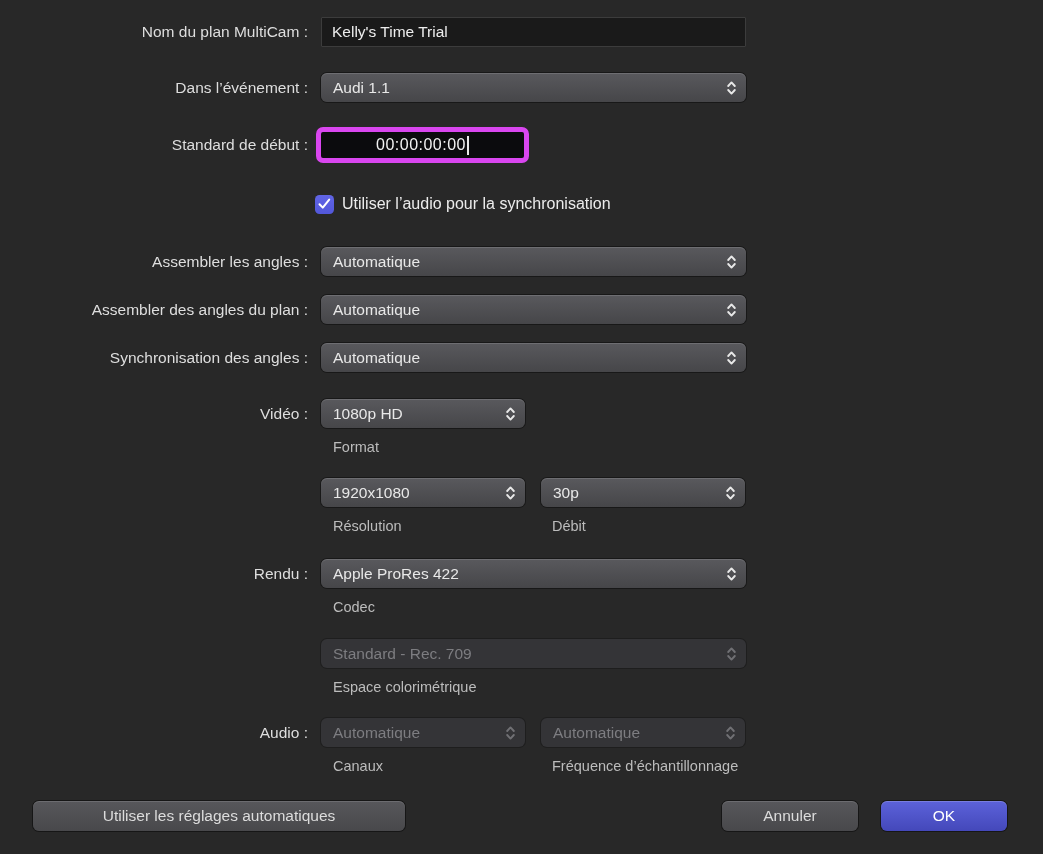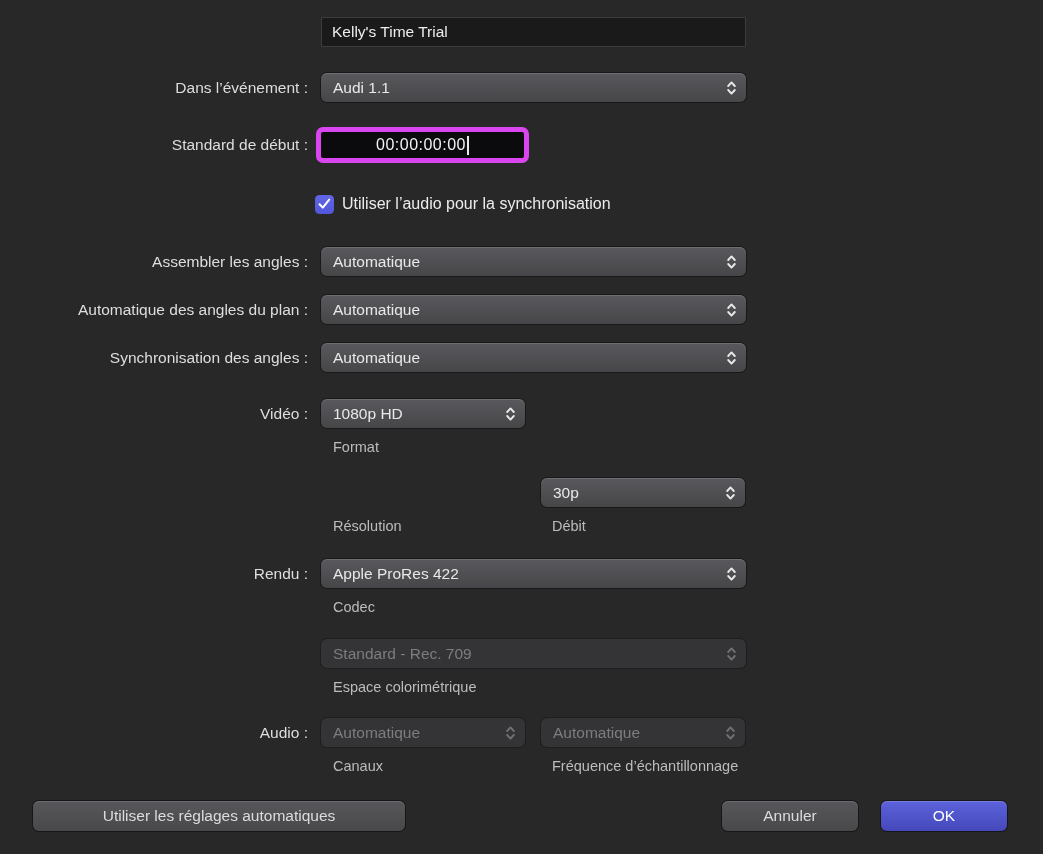--- a/index.html
+++ b/index.html
@@ -94,20 +94,21 @@
     background:linear-gradient(#5c62da,#4448ba);
     box-shadow:inset 0 1px 0 rgba(255,255,255,.18), 0 0 0 1px rgba(0,0,0,.45);
     color:#ffffff;
   }
 </style>
 </head>
 <body>
 
 <div class="dialog">
 
+  <div class="lbl" style="top:17px;line-height:30px;">Nom du plan MultiCam :</div>
   <div class="textfield" style="top:17px;">
     <span>Kelly's Time Trial</span>
   </div>
 
   <div class="lbl" style="top:73px;line-height:29px;">Dans l’événement :</div>
   <div class="dd w-wide" style="top:73px;">
     <span>Audi 1.1</span>
     <span class="chev">
       <svg width="11" height="18" viewBox="0 0 11 18">
           <path d="M2.2 7 L5.5 3.4 L8.8 7" stroke="currentColor" stroke-width="1.9" fill="none" stroke-linecap="round" stroke-linejoin="round"></path>
@@ -135,21 +136,21 @@
   <div class="dd w-wide" style="top:247px;">
     <span>Automatique</span>
     <span class="chev">
       <svg width="11" height="18" viewBox="0 0 11 18">
           <path d="M2.2 7 L5.5 3.4 L8.8 7" stroke="currentColor" stroke-width="1.9" fill="none" stroke-linecap="round" stroke-linejoin="round"></path>
           <path d="M2.2 11 L5.5 14.6 L8.8 11" stroke="currentColor" stroke-width="1.9" fill="none" stroke-linecap="round" stroke-linejoin="round"></path>
         </svg>
     </span>
   </div>
 
-  <div class="lbl" style="top:295px;line-height:29px;">Automatique des angles du plan :</div>
+  <div class="lbl" style="top:295px;line-height:29px;">Assembler des angles du plan :</div>
   <div class="dd w-wide" style="top:295px;">
     <span>Automatique</span>
     <span class="chev">
       <svg width="11" height="18" viewBox="0 0 11 18">
           <path d="M2.2 7 L5.5 3.4 L8.8 7" stroke="currentColor" stroke-width="1.9" fill="none" stroke-linecap="round" stroke-linejoin="round"></path>
           <path d="M2.2 11 L5.5 14.6 L8.8 11" stroke="currentColor" stroke-width="1.9" fill="none" stroke-linecap="round" stroke-linejoin="round"></path>
         </svg>
     </span>
   </div>
 
@@ -169,20 +170,29 @@
     <span>1080p HD</span>
     <span class="chev">
       <svg width="11" height="18" viewBox="0 0 11 18">
           <path d="M2.2 7 L5.5 3.4 L8.8 7" stroke="currentColor" stroke-width="1.9" fill="none" stroke-linecap="round" stroke-linejoin="round"></path>
           <path d="M2.2 11 L5.5 14.6 L8.8 11" stroke="currentColor" stroke-width="1.9" fill="none" stroke-linecap="round" stroke-linejoin="round"></path>
         </svg>
     </span>
   </div>
   <div class="caption" style="left:333px;top:439px;">Format</div>
 
+  <div class="dd w-small" style="top:478px;">
+    <span>1920x1080</span>
+    <span class="chev">
+      <svg width="11" height="18" viewBox="0 0 11 18">
+          <path d="M2.2 7 L5.5 3.4 L8.8 7" stroke="currentColor" stroke-width="1.9" fill="none" stroke-linecap="round" stroke-linejoin="round"></path>
+          <path d="M2.2 11 L5.5 14.6 L8.8 11" stroke="currentColor" stroke-width="1.9" fill="none" stroke-linecap="round" stroke-linejoin="round"></path>
+        </svg>
+    </span>
+  </div>
   <div class="caption" style="left:333px;top:518px;">Résolution</div>
 
   <div class="dd w-small2" style="top:478px;">
     <span>30p</span>
     <span class="chev">
       <svg width="11" height="18" viewBox="0 0 11 18">
           <path d="M2.2 7 L5.5 3.4 L8.8 7" stroke="currentColor" stroke-width="1.9" fill="none" stroke-linecap="round" stroke-linejoin="round"></path>
           <path d="M2.2 11 L5.5 14.6 L8.8 11" stroke="currentColor" stroke-width="1.9" fill="none" stroke-linecap="round" stroke-linejoin="round"></path>
         </svg>
     </span>

